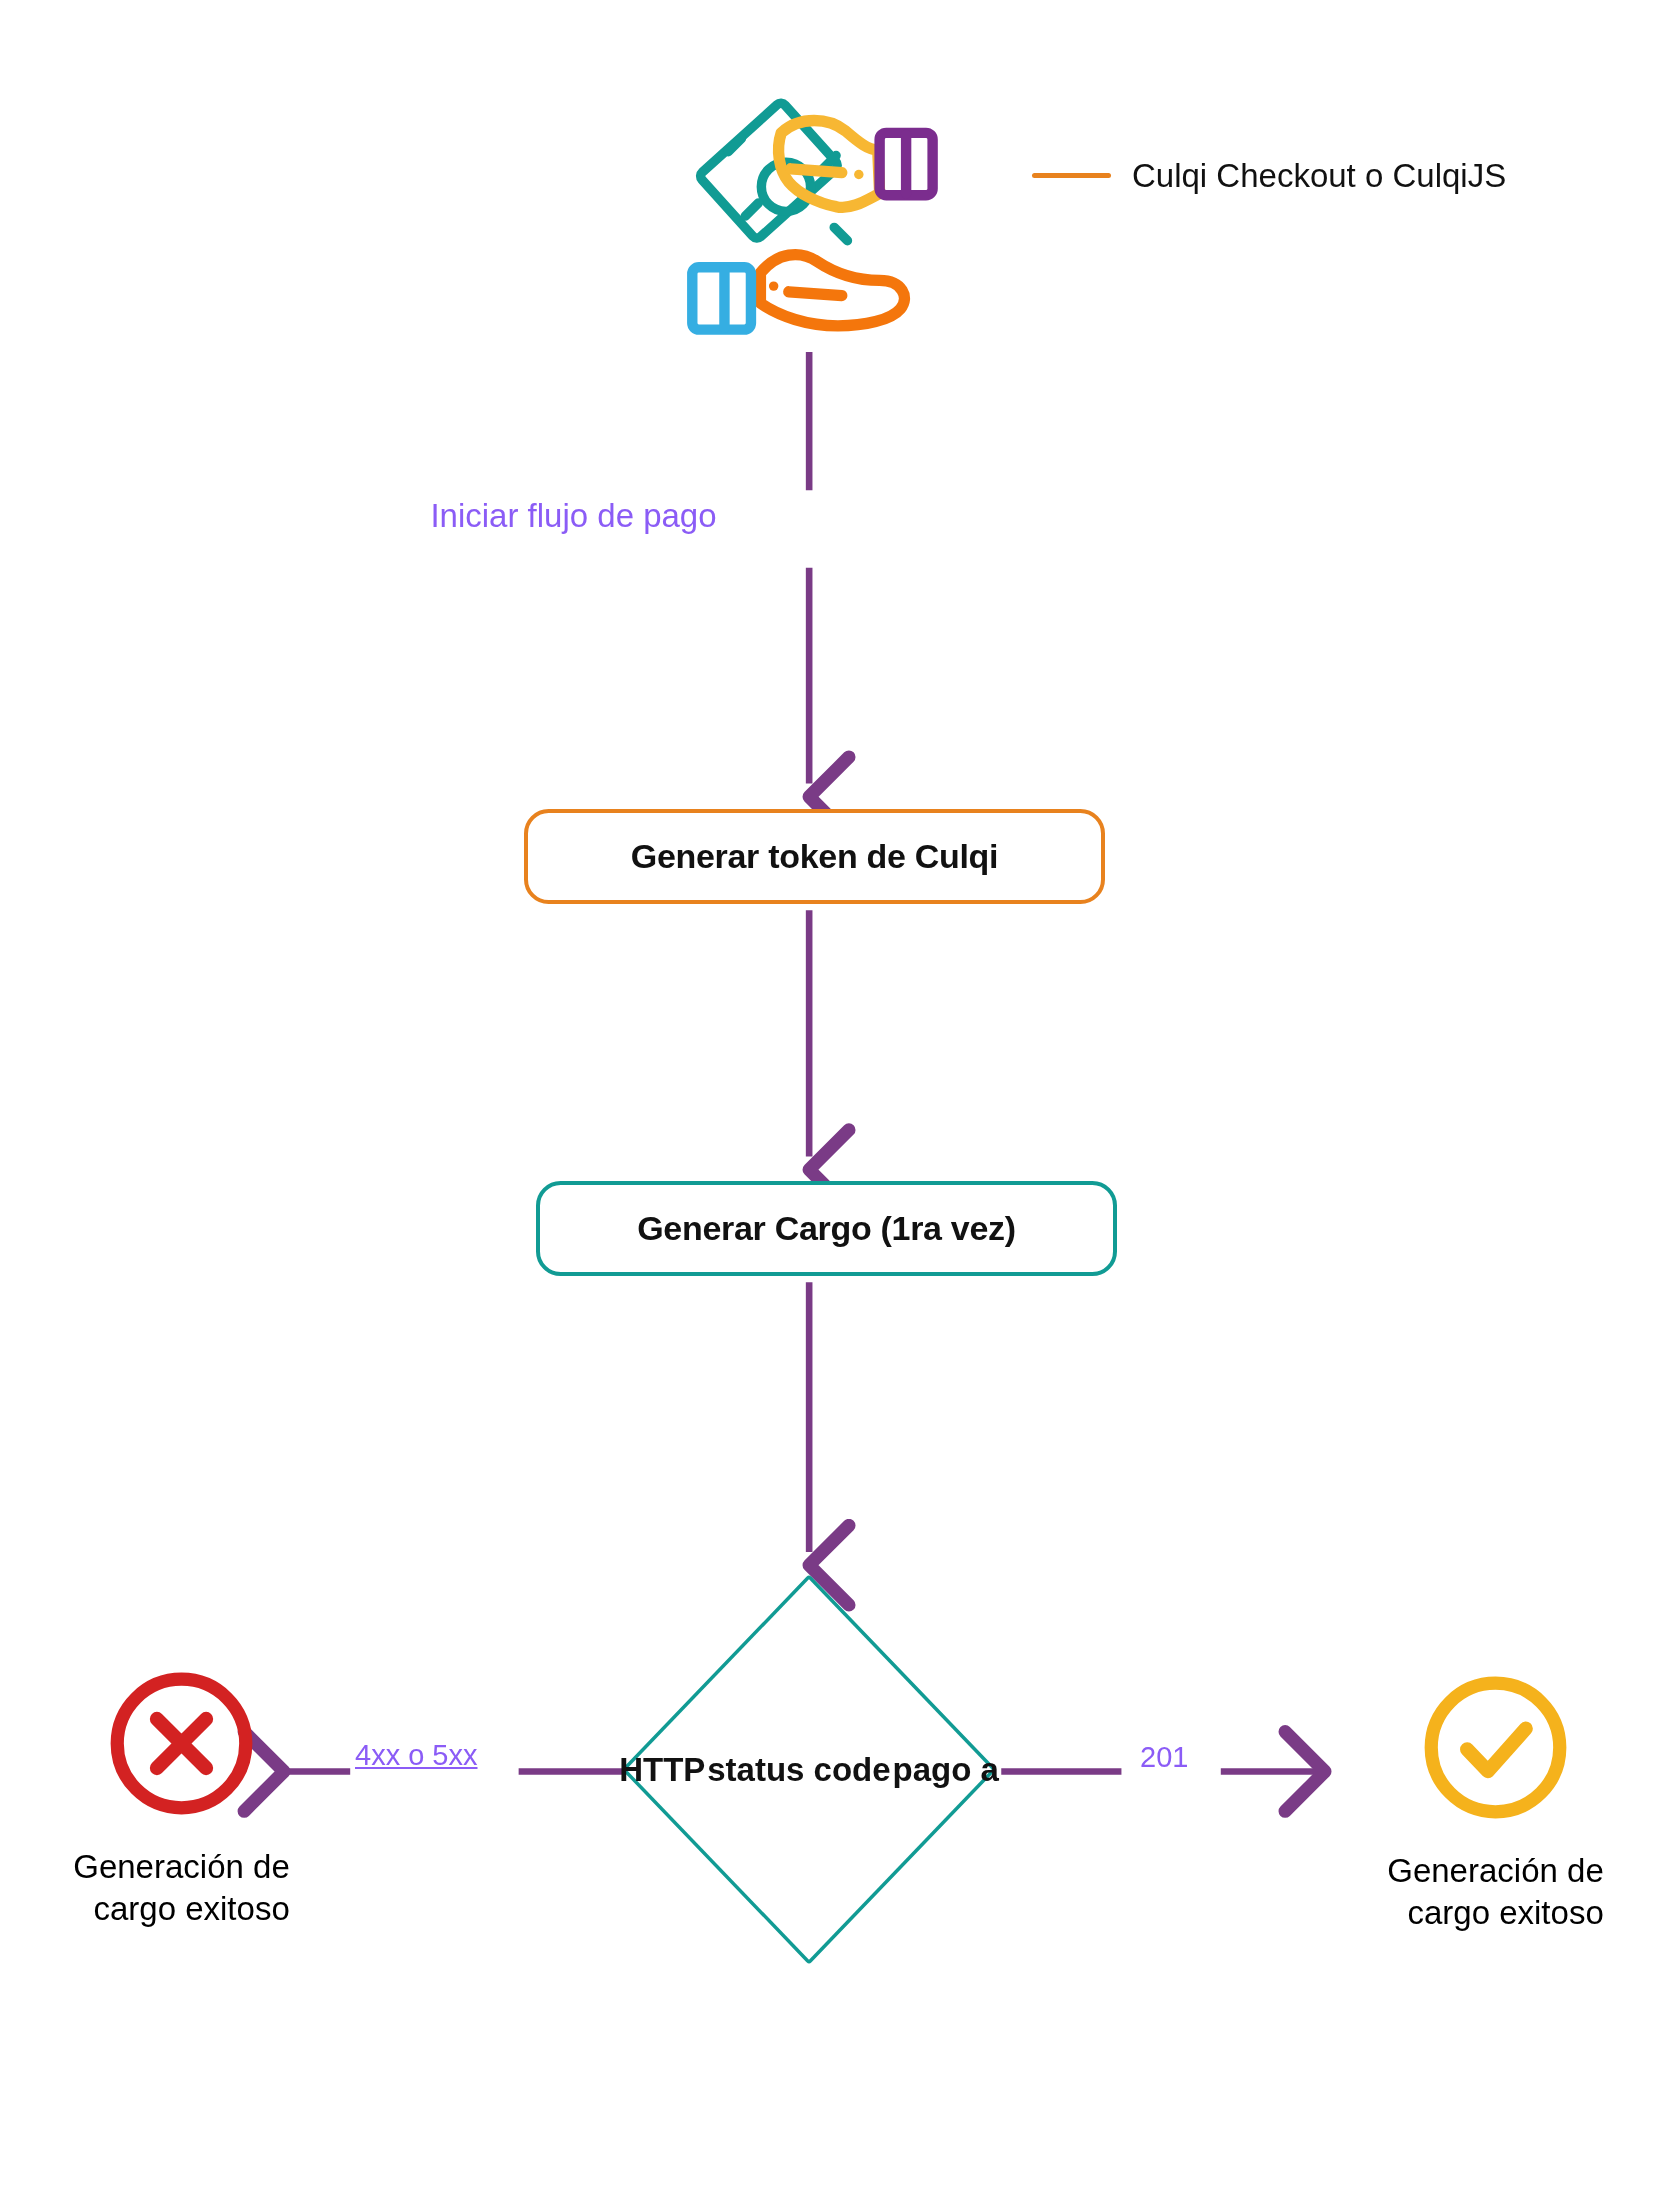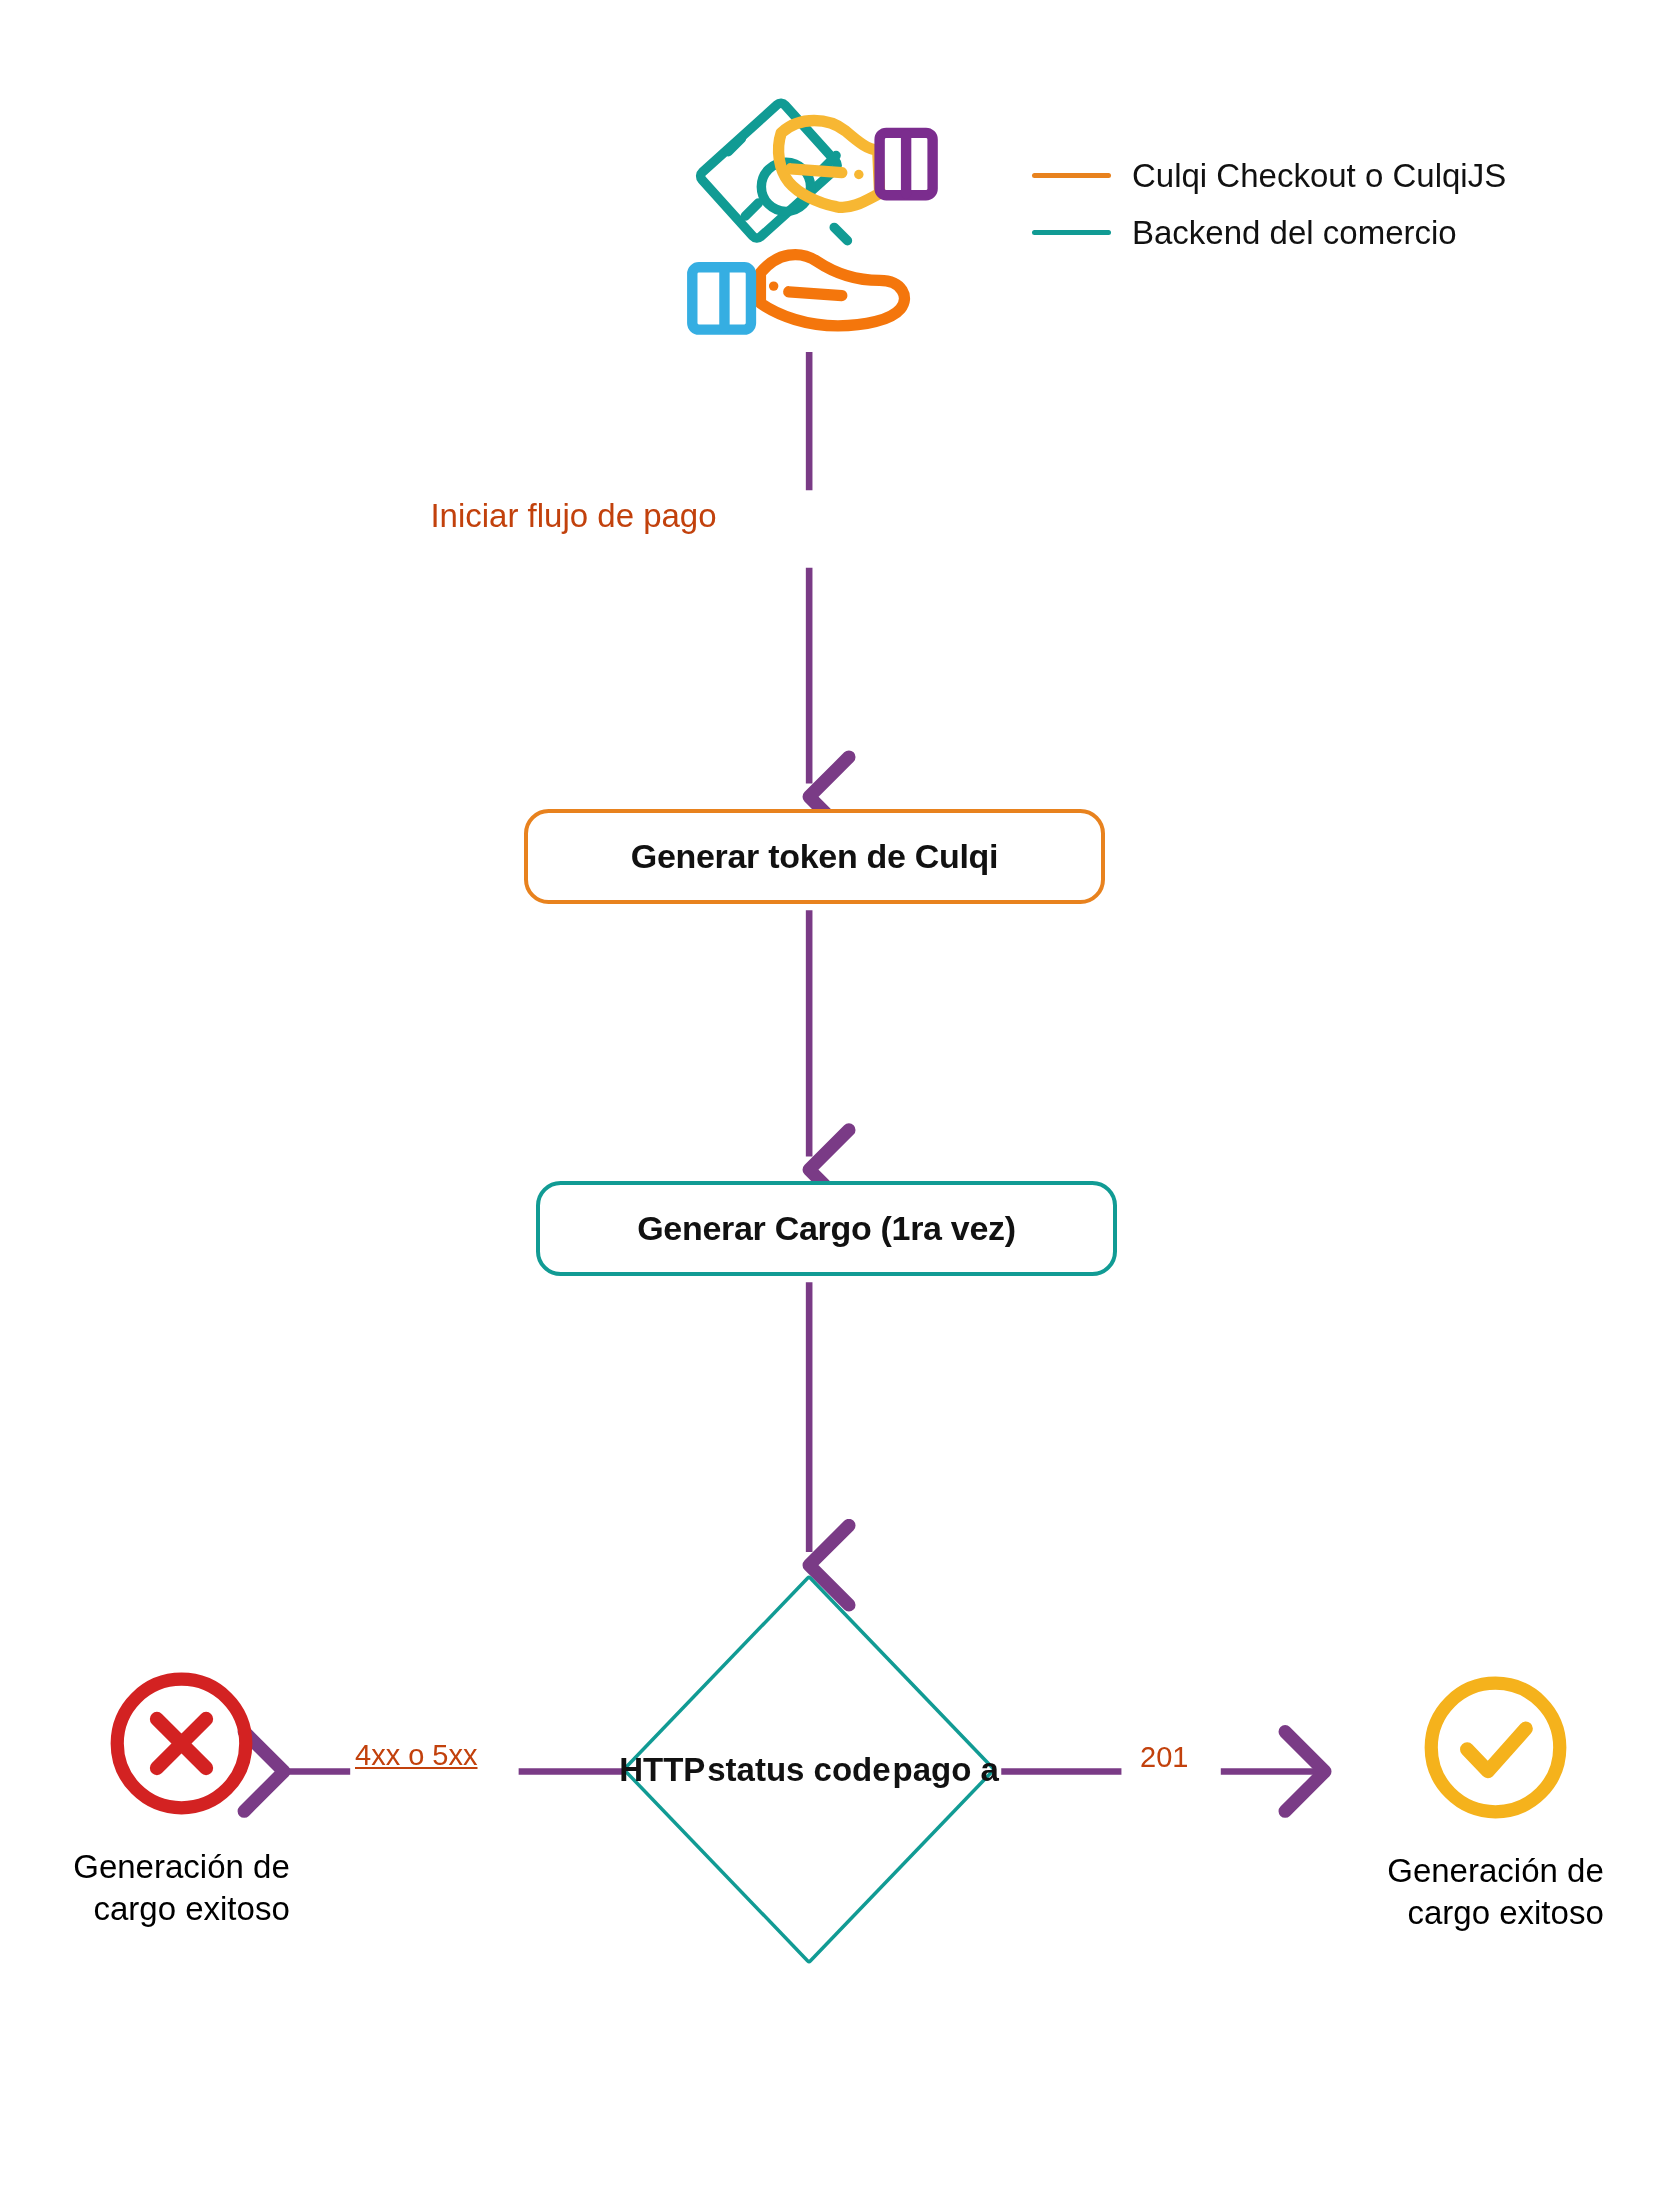--- a/index.html
+++ b/index.html
@@ -120,21 +120,21 @@
     font-weight: bold;
     color: #111111;
     line-height: 1.25;
     white-space: nowrap;
   }
 
   
   .edge-label {
     position: absolute;
     font-size: 29px;
-    color: #c2410c;
+    color: #8b5cf6;
     white-space: nowrap;
   }
   #label-iniciar {
     left: 0;
     top: 497px;
     width: 1659px;
     text-align: center;
     font-size: 33px;
   }
   #label-iniciar span { position: relative; left: -256px; }
@@ -217,24 +217,20 @@
           <path d="M48 184 L48 246"></path>
         </g>
       </g>
     </svg>
   </div>
 
   <div class="legend">
     <div class="legend-row">
       <span class="legend-swatch" style="background:#E8821E"></span>
       <span class="legend-label">Culqi Checkout o CulqiJS</span>
-    </div>
-    <div class="legend-row">
-      <span class="legend-swatch" style="background:#119B94"></span>
-      <span class="legend-label">Backend del comercio</span>
     </div>
   </div>
 
   <svg id="connectors" viewBox="0 0 1753 2328" aria-hidden="true">
     <defs>
       <marker id="arrowhead-down" markerWidth="14" markerHeight="14" refX="5" refY="7" orient="auto" markerUnits="strokeWidth">
         <path d="M1,1 L7,7 L13,1" fill="none" stroke="#7A3B86" stroke-width="2" stroke-linecap="round" stroke-linejoin="round"></path>
       </marker>
       <marker id="arrowhead-right" markerWidth="14" markerHeight="14" refX="8" refY="7" orient="auto" markerUnits="strokeWidth">
         <path d="M2,1 L8,7 L2,13" fill="none" stroke="#7A3B86" stroke-width="2" stroke-linecap="round" stroke-linejoin="round"></path>

